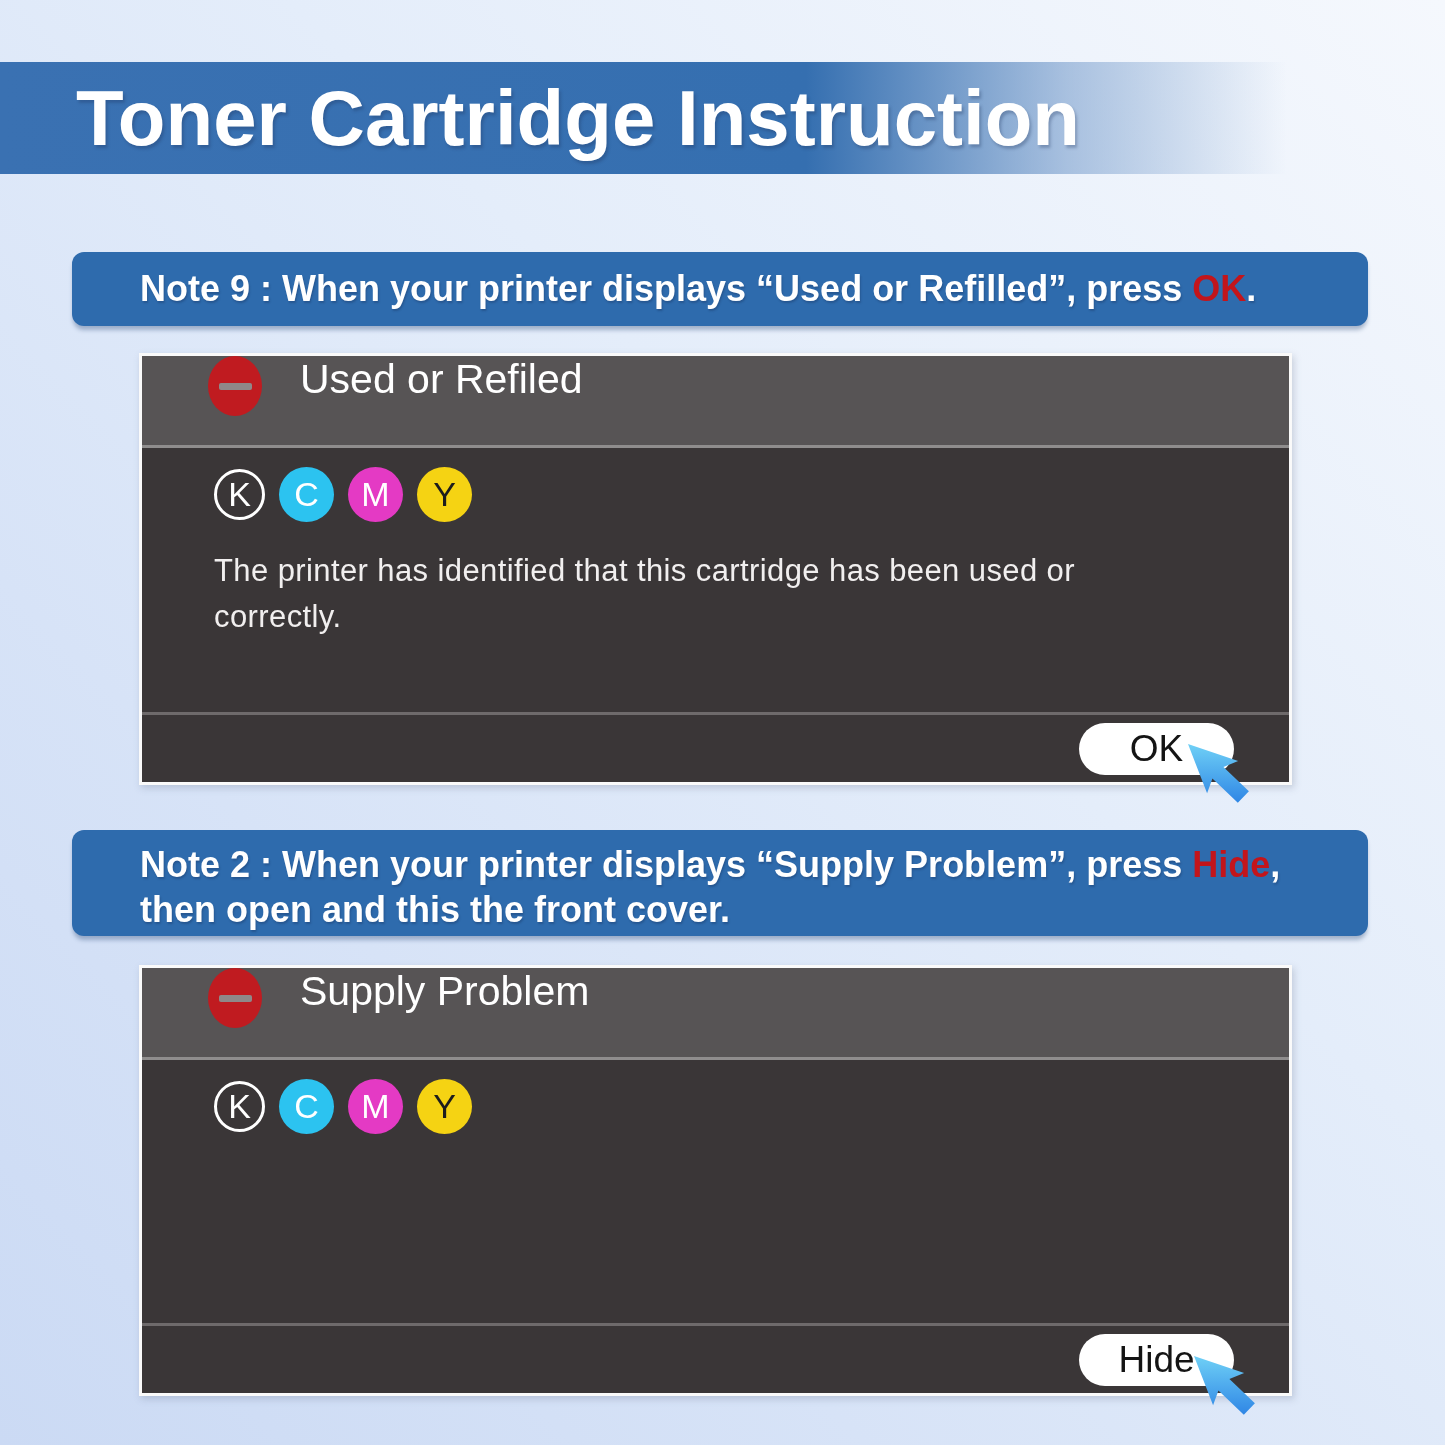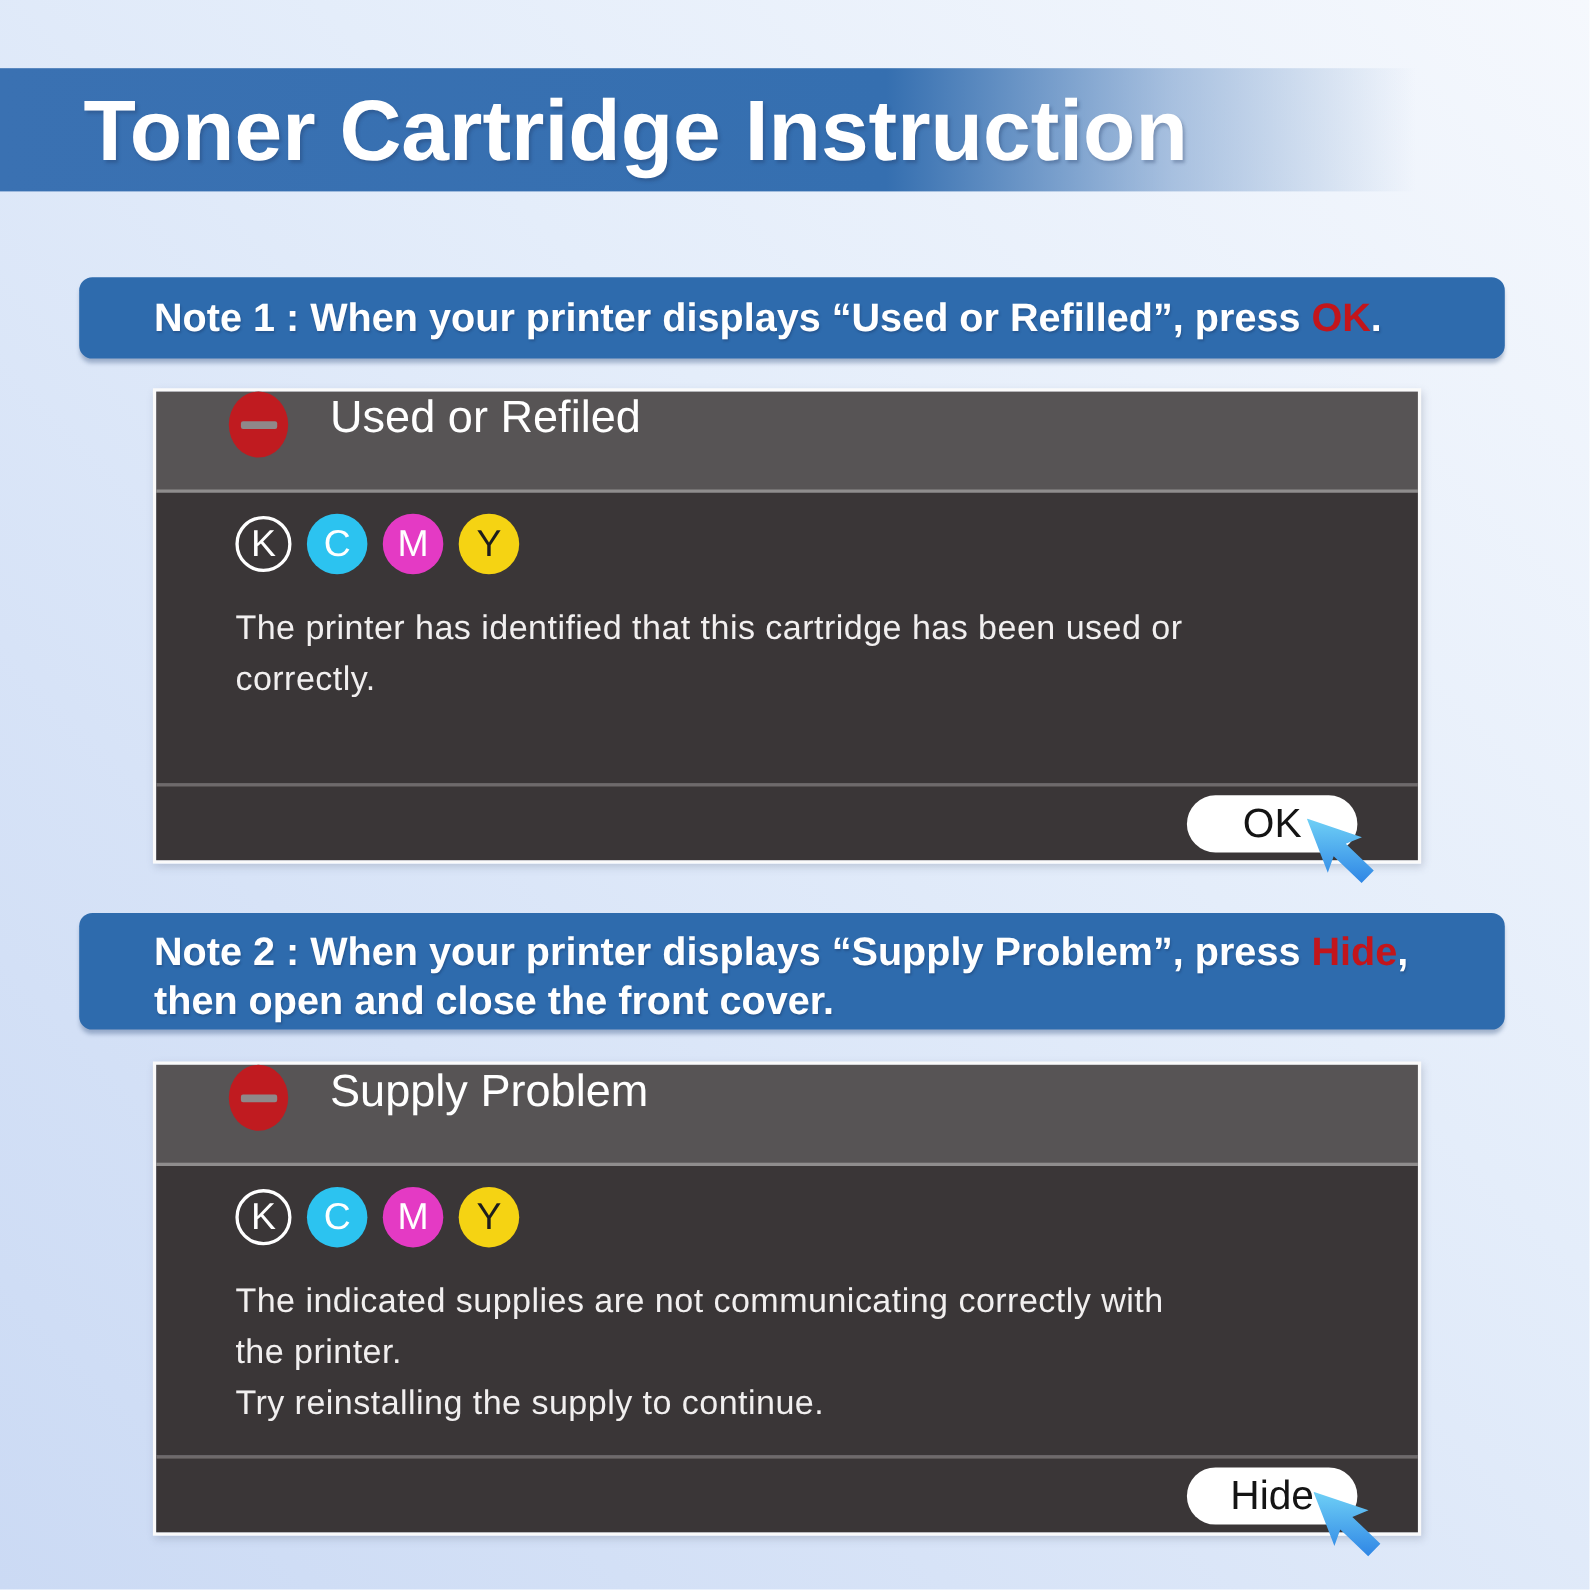--- a/index.html
+++ b/index.html
@@ -86,21 +86,21 @@
 </head>
 <body>
 
 <div class="page">
 
   <div class="banner">
     <span>Toner Cartridge Instruction</span>
   </div>
 
   <div class="note note1">
-    <div class="row"><span>Note 1 : When your printer displays “Used or Refilled”, press </span><span class="hl">OK</span><span>.</span></div>
+    <div class="row"><span>Note 9 : When your printer displays “Used or Refilled”, press </span><span class="hl">OK</span><span>.</span></div>
   </div>
 
   <div class="screen screen1">
     <div class="scr-header">
       <div class="err-icon">
         <span class="minus"></span>
       </div>
       <div class="scr-title">Used or Refiled</div>
     </div>
     <div class="scr-body">
@@ -125,41 +125,36 @@
       <linearGradient id="curGrad1" x1="0" y1="0" x2="0" y2="1">
         <stop offset="0" stop-color="#6fd0f6"></stop>
         <stop offset="1" stop-color="#2f86e5"></stop>
       </linearGradient>
     </defs>
     <polygon points="0,0 17.9,46.2 22.9,32.3 46.7,55.1 57.1,44.3 33.2,21.5 47,15.9" fill="url(#curGrad1)"></polygon>
   </svg>
 
   <div class="note note2">
     <div class="row"><span>Note 2 : When your printer displays “Supply Problem”, press </span><span class="hl">Hide</span><span>,</span></div>
-    <div>then open and close the front cover.</div>
+    <div>then open and this the front cover.</div>
   </div>
 
   <div class="screen screen2">
     <div class="scr-header">
       <div class="err-icon">
         <span class="minus"></span>
       </div>
       <div class="scr-title">Supply Problem</div>
     </div>
     <div class="scr-body">
       <div class="toners">
         <span class="toner k">K</span>
         <span class="toner c">C</span>
         <span class="toner m">M</span>
         <span class="toner y">Y</span>
-      </div>
-      <div class="msg">
-        <div>The indicated supplies are not communicating correctly with</div>
-        <div>the printer.</div>
-        <div>Try reinstalling the supply to continue.</div>
       </div>
     </div>
     <div class="scr-footer">
       <div class="pill-btn">Hide</div>
     </div>
   </div>
 
   <svg class="cursor cursor2" viewBox="0 0 60 58">
     <defs>
       <linearGradient id="curGrad2" x1="0" y1="0" x2="0" y2="1">

